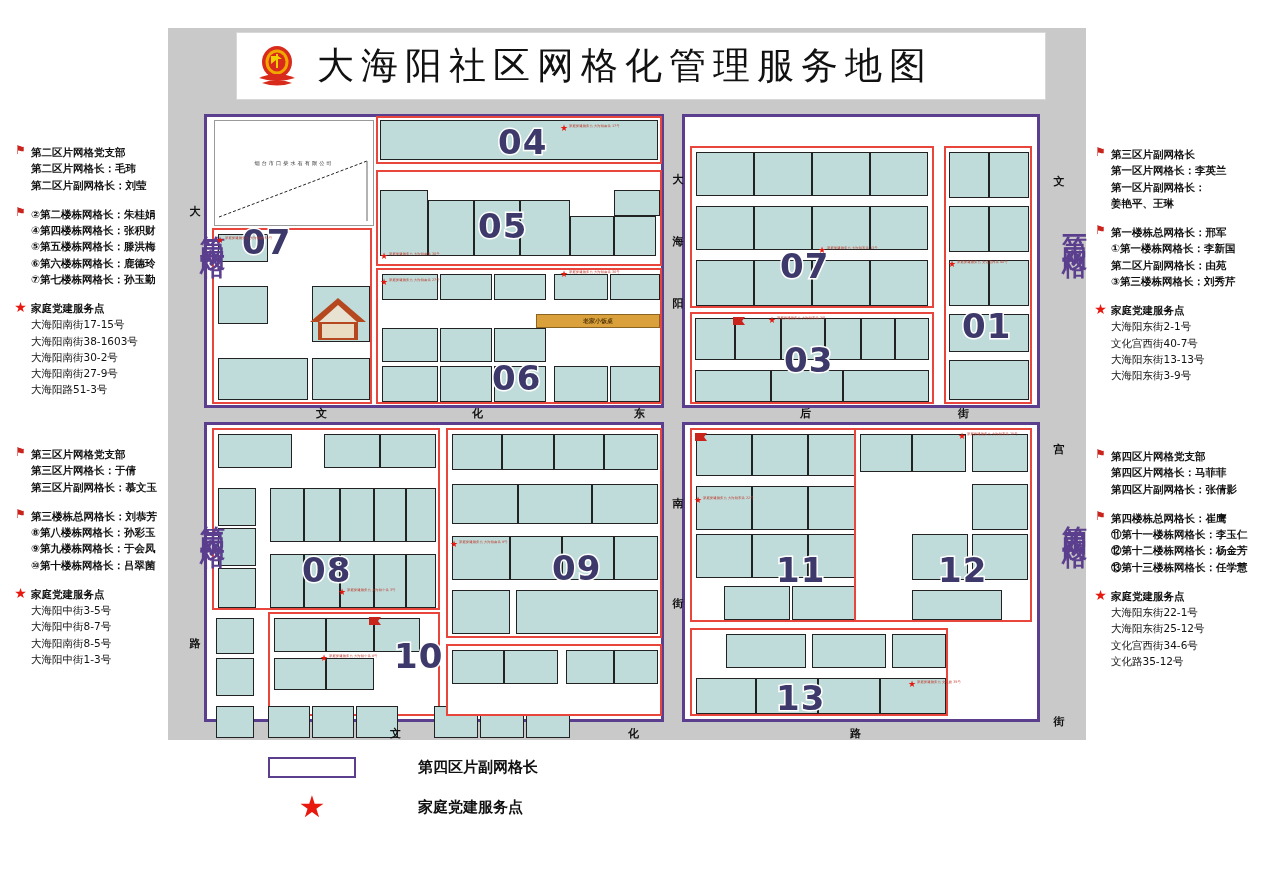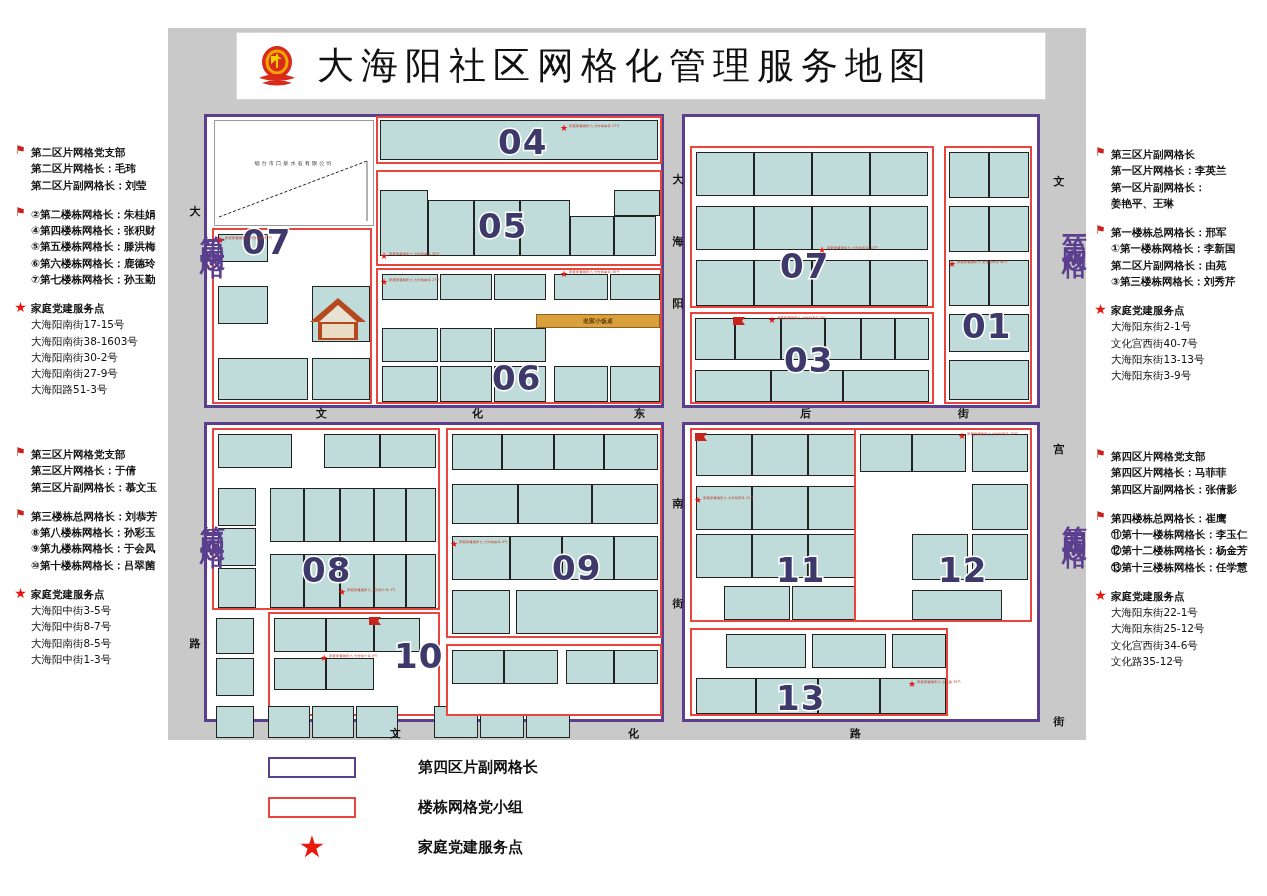--- a/index.html
+++ b/index.html
@@ -564,20 +564,16 @@
     <div class="rows addr">文化路35-12号</div>
   </div>
 </div>
 
 <div id="legend">
   <div class="lgrow">
     <div class="lgswatch purple"></div>
     <div class="lglabel">第四区片副网格长</div>
   </div>
   <div class="lgrow">
-    <div class="lgswatch red"></div>
-    <div class="lglabel">楼栋网格党小组</div>
-  </div>
-  <div class="lgrow">
     <div class="lgswatch star">★</div>
     <div class="lglabel">家庭党建服务点</div>
   </div>
 </div>
 
 </body></html>

